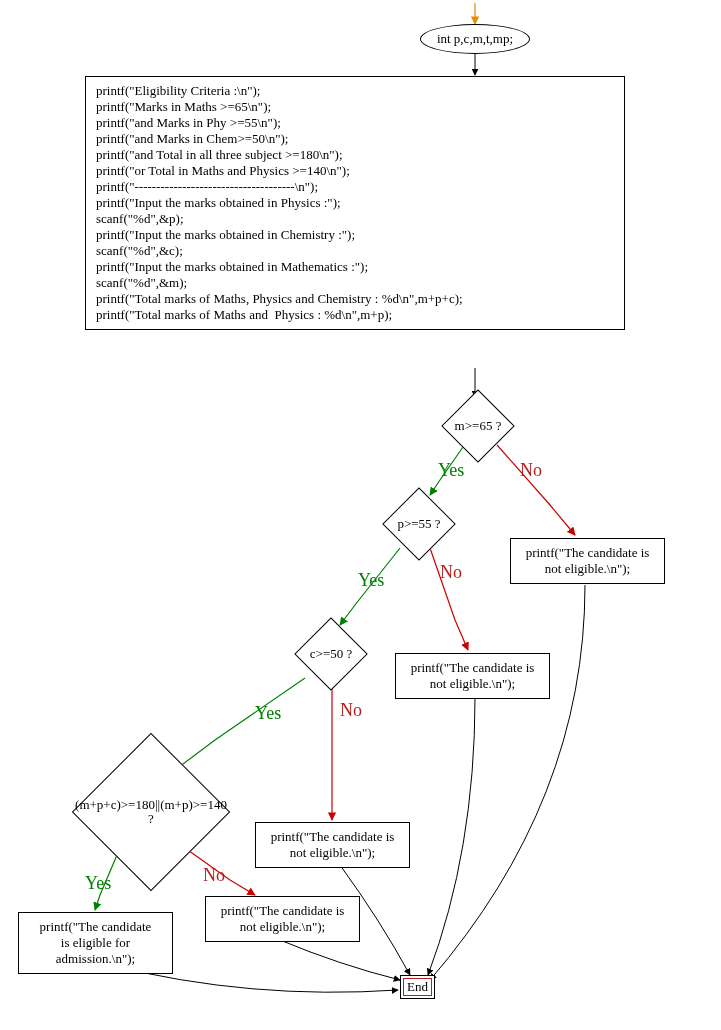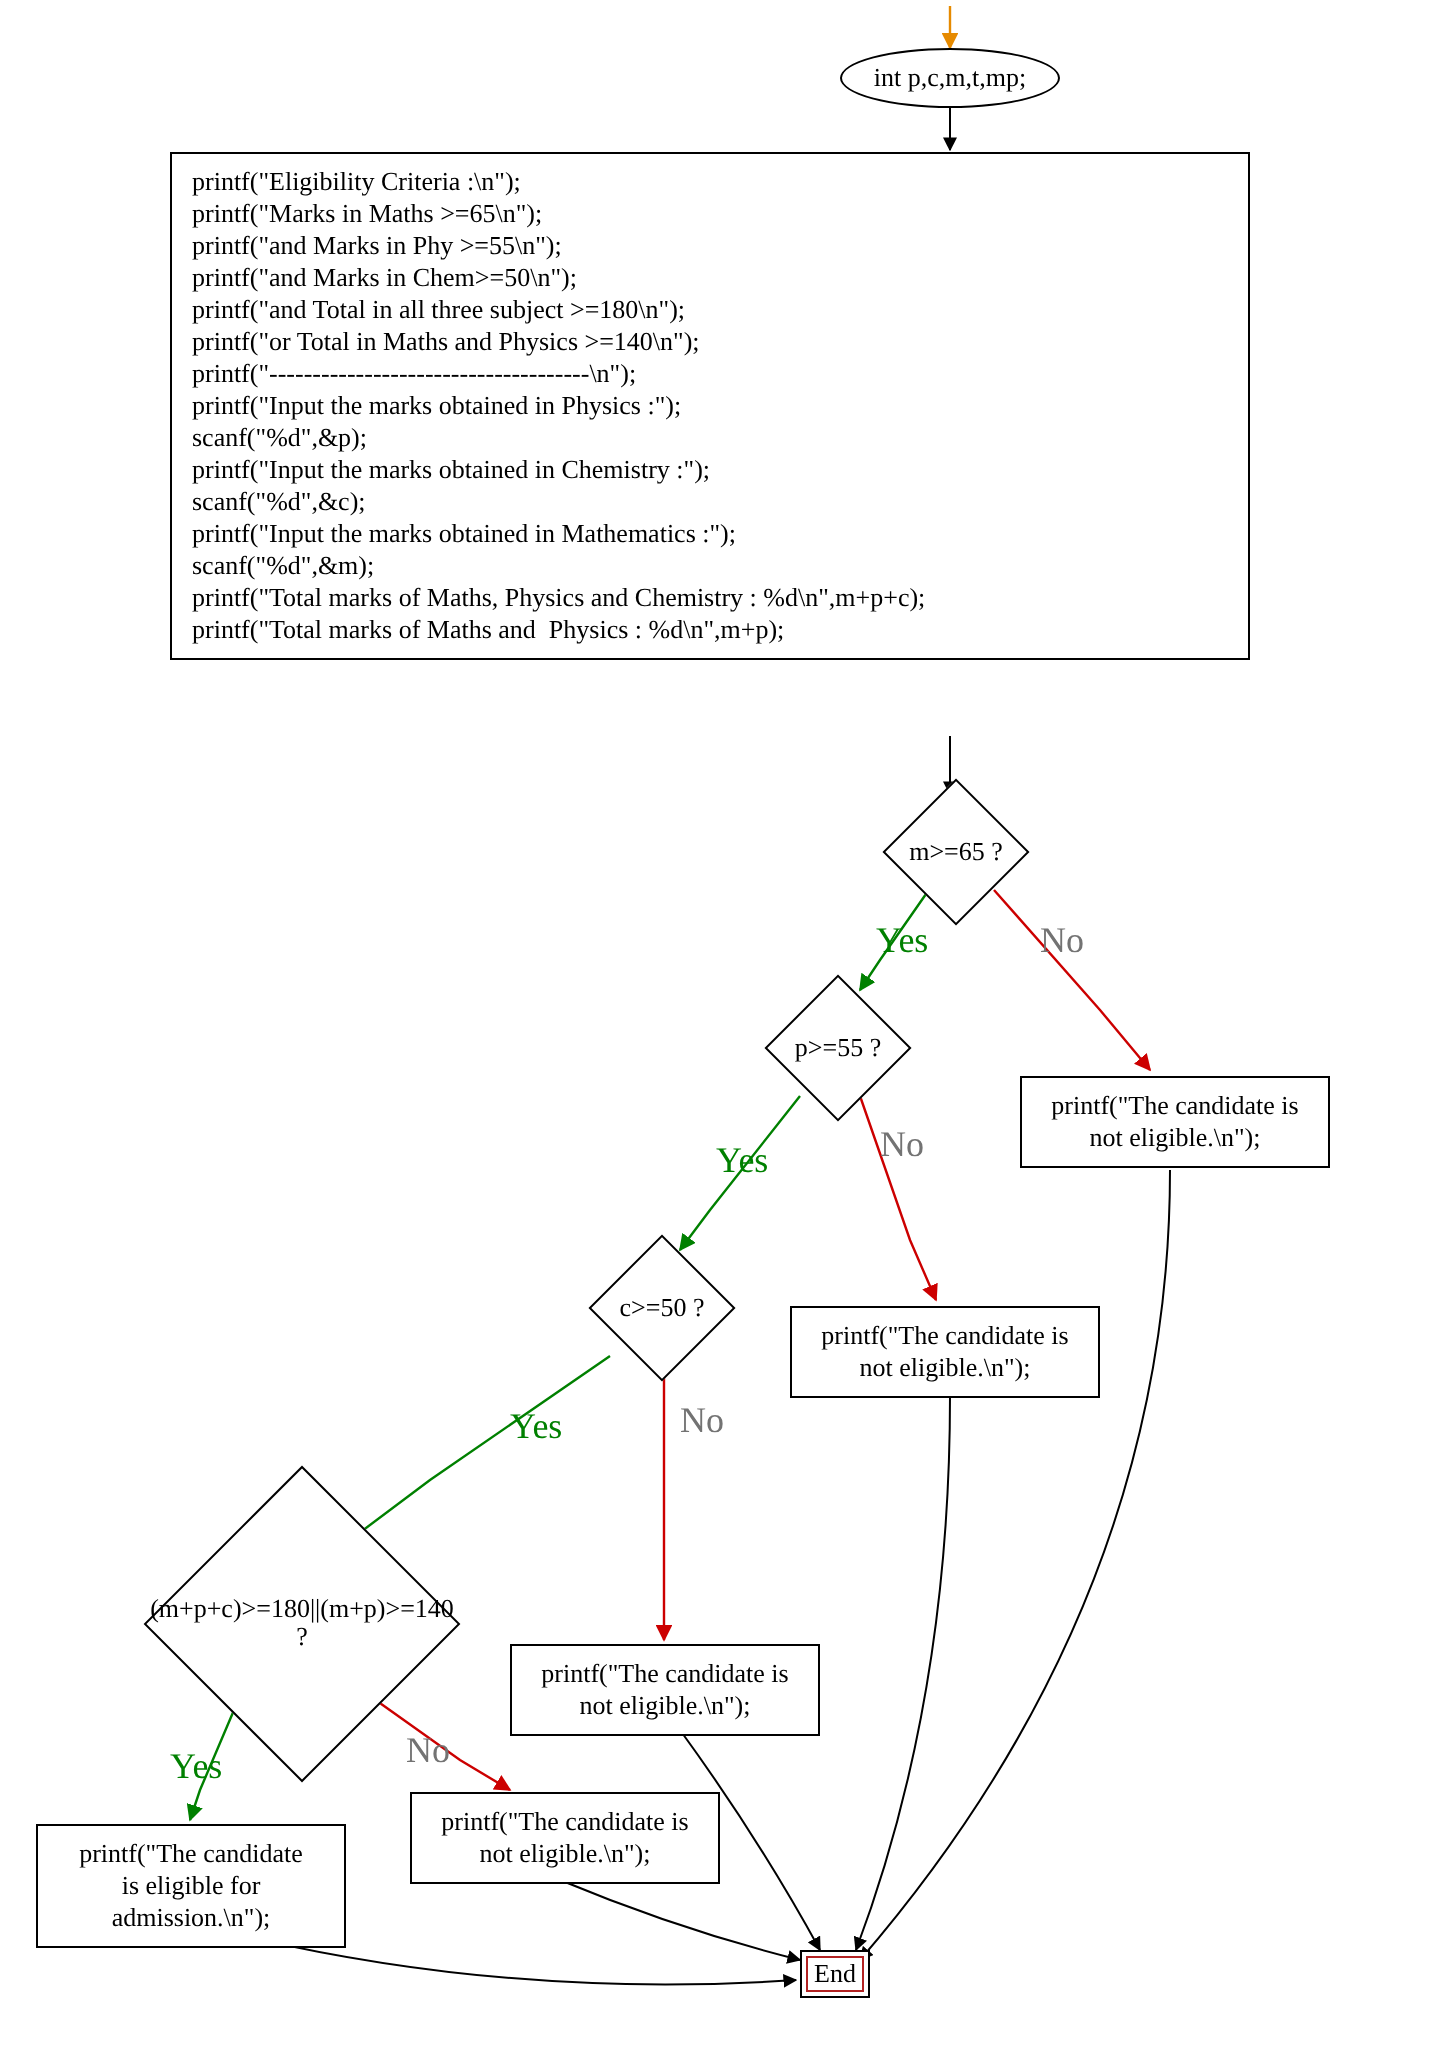--- a/index.html
+++ b/index.html
@@ -66,21 +66,21 @@
     left: 0;
     width: 721px;
     height: 1030px;
     pointer-events: none;
   }
   .label {
     position: absolute;
     font-size: 18px;
   }
   .yes { color: #008000; }
-  .no  { color: #737373; }
+  .no  { color: #b91c1c; }
   .code-line { white-space: pre; }
 </style>
 </head>
 <body>
 
 <svg class="edges">
   <defs>
     <marker id="arr-black" viewBox="0 0 10 10" refX="9" refY="5" markerWidth="7" markerHeight="7" orient="auto">
       <path d="M0,0 L10,5 L0,10 z" fill="#000"></path>
     </marker>

